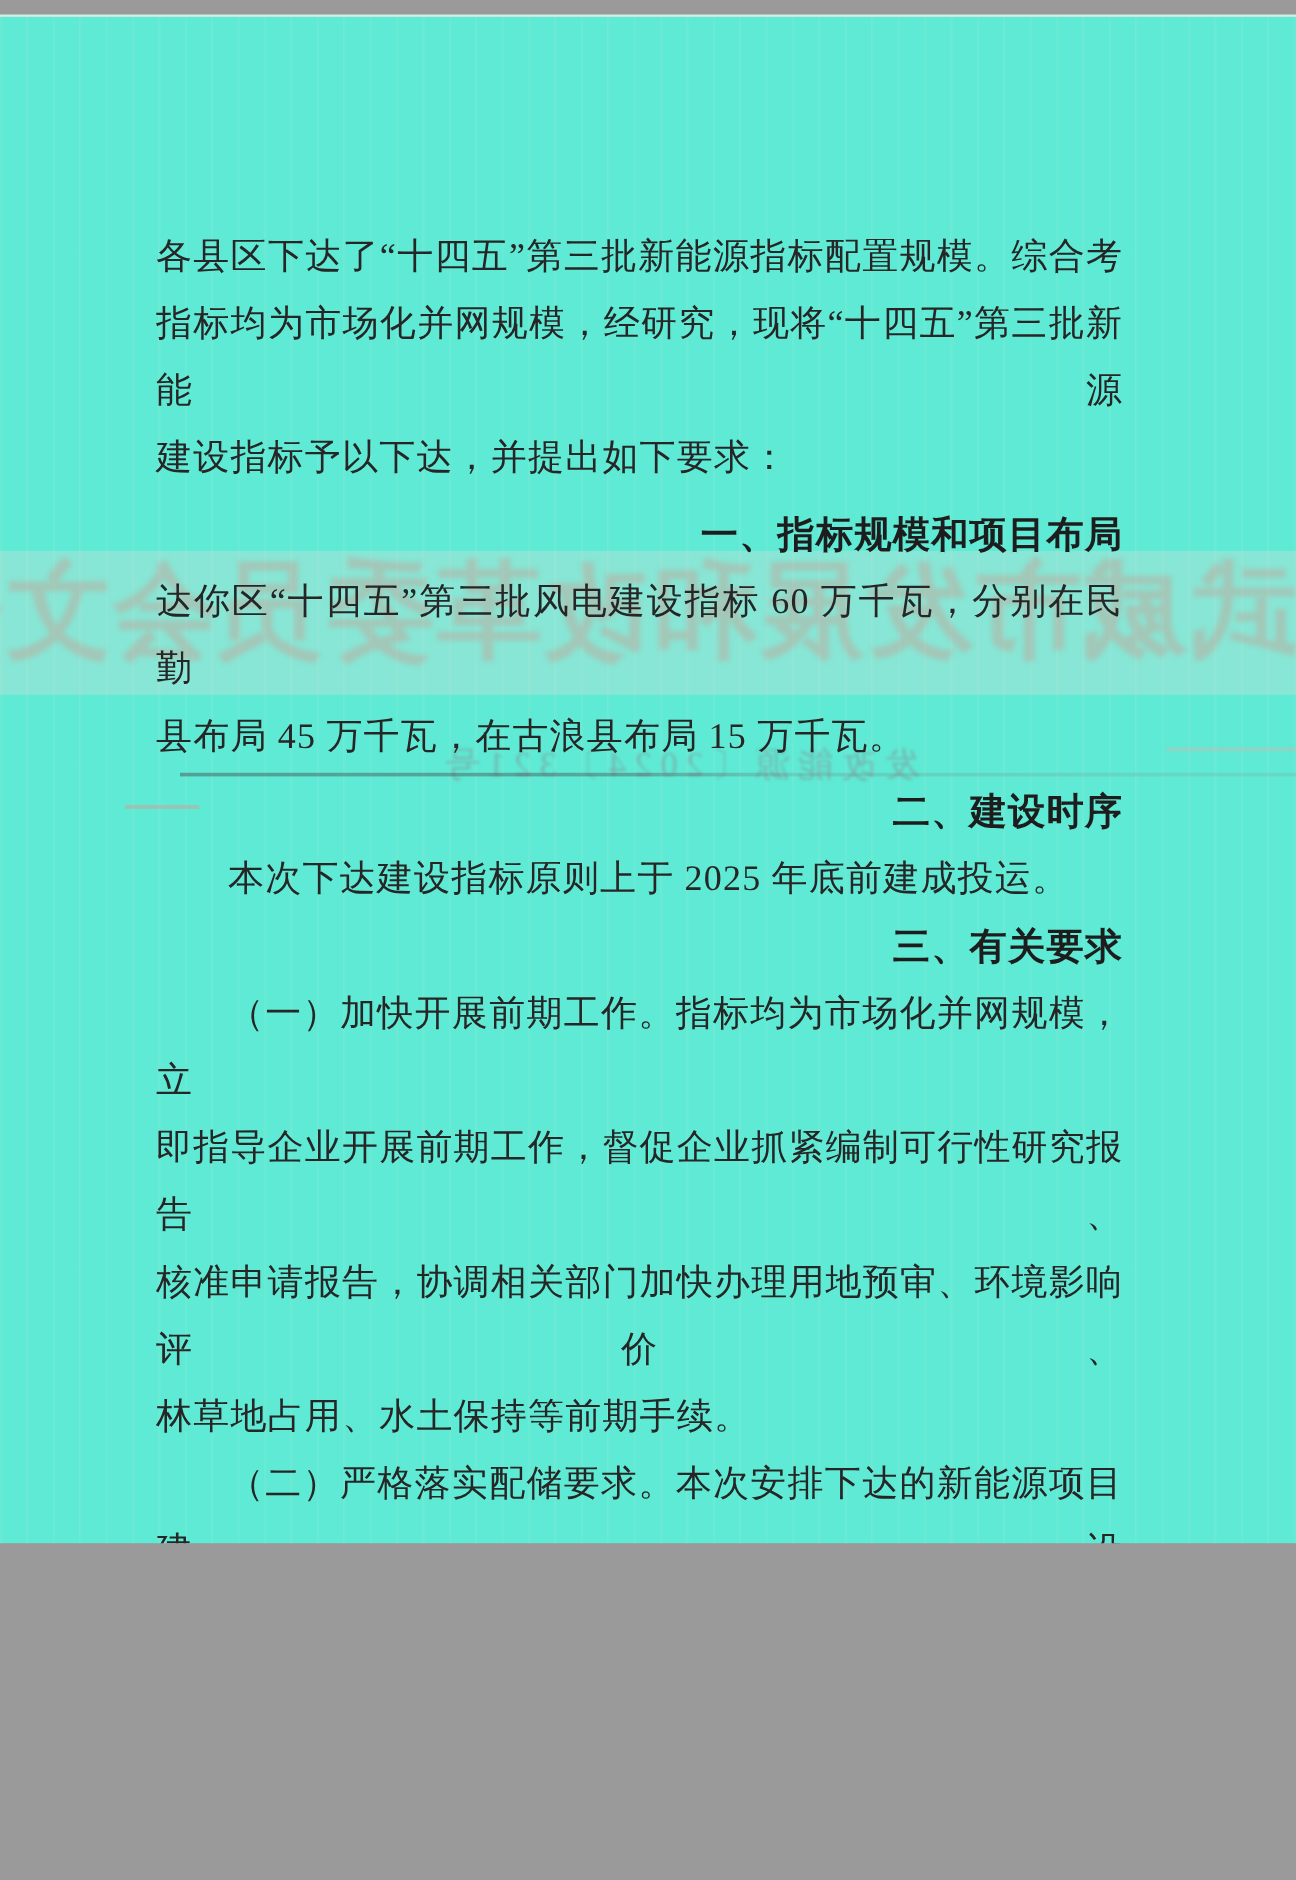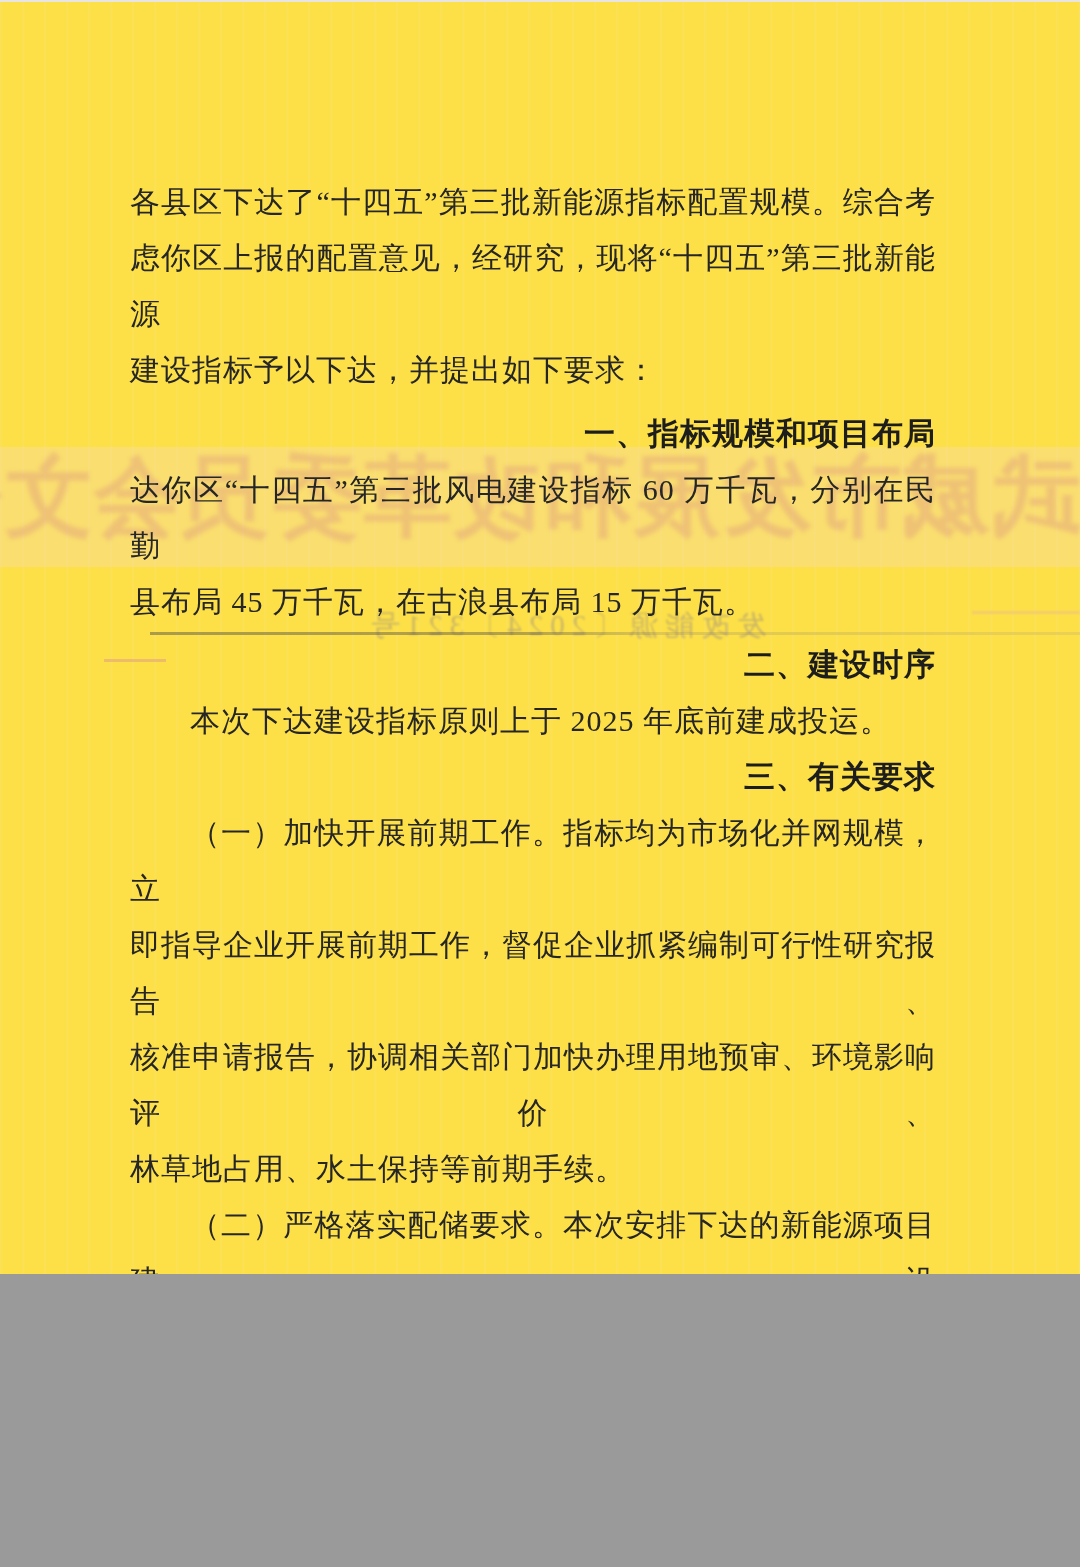--- a/index.html
+++ b/index.html
@@ -1,20 +1,20 @@
 <!DOCTYPE html>
 <html><head>
 <meta charset="utf-8">
 <style>
   html,body { margin:0; padding:0; background:#9a9a9a; }
   .sheet {
     position:relative;
     width:1080px; height:1274px;
-    margin:0 auto;
-    background:#fde047;
+    margin:12px auto;
+    background:#5eead4;
     overflow:hidden;
     font-family:"Liberation Serif","DejaVu Serif",serif;
     color:#262626;
   }
   
   .scan-top-edge{
     position:absolute; top:0; left:0; width:100%; height:2px;
     background:#e7e4e2;
   }
   
@@ -112,21 +112,21 @@
   <div class="bleed-band"></div>
   <div class="bleed-title">武威市发展和改革委员会文件</div>
   <div class="bleed-docnum">发改能源〔2024〕321号</div>
   <div class="bleed-rule-main"></div>
   <div class="bleed-rule-left"></div>
   <div class="bleed-rule-right"></div>
 
   <div class="content">
 
     <div class="line jfull">各县区下达了“十四五”第三批新能源指标配置规模。综合考</div>
-    <div class="line jfull">虑你区上报的配置意见，经研究，现将“十四五”第三批新能源</div>
+    <div class="line jfull">指标均为市场化并网规模，经研究，现将“十四五”第三批新能源</div>
     <div class="line">建设指标予以下达，并提出如下要求：</div>
 
     <div class="heading mt8">一、指标规模和项目布局</div>
 
     <div class="line jfull">达你区“十四五”第三批风电建设指标 60 万千瓦，分别在民勤</div>
     <div class="line">县布局 45 万千瓦，在古浪县布局 15 万千瓦。</div>
 
     <div class="heading mt7">二、建设时序</div>
 
     <div class="line ind">本次下达建设指标原则上于 2025 年底前建成投运。</div>

